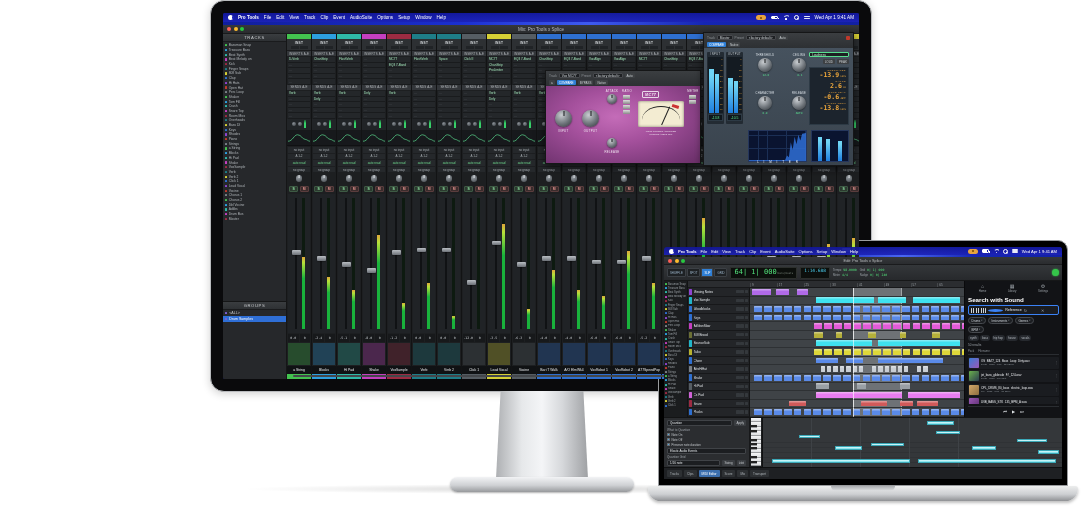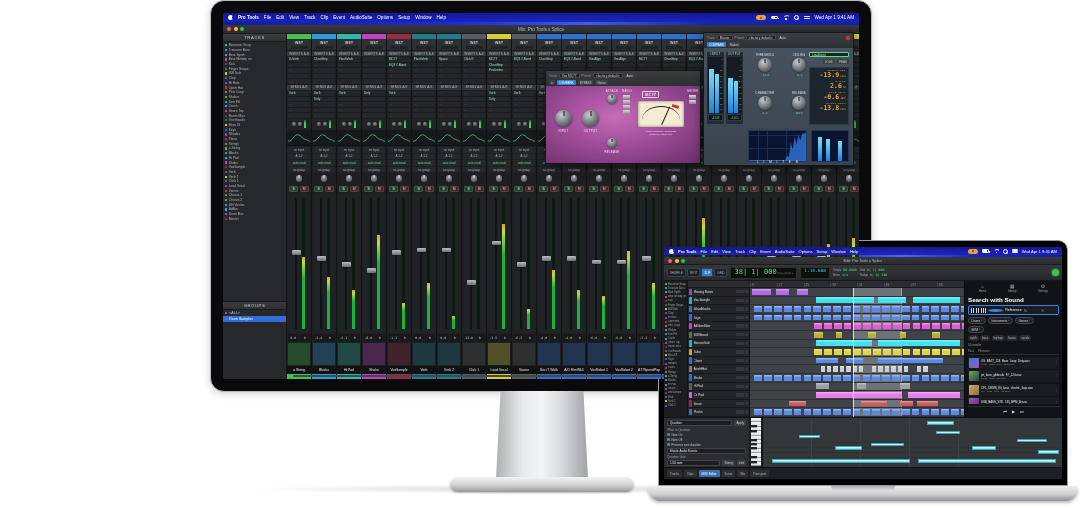--- a/index.html
+++ b/index.html
@@ -1978,21 +1978,21 @@
           </div>
 
           <div class="toolbar">
             <div style="display:flex;gap:1px;" id="mb-modes">
                 <span class="mode-chip">SHUFFLE</span>
                 <span class="mode-chip">SPOT</span>
                 <span class="mode-chip on">SLIP</span>
                 <span class="mode-chip">GRID</span>
               </div>
             <div class="lcd main mono">
-                <span>38| 1| 000</span>
+                <span>64| 1| 000</span>
                 <span class="unit">bars|beats</span>
               </div>
             <div class="lcd sub mono">1:14.688</div>
             <div class="tb-stack">
               <div class="tb-kv">
                   <span>Tempo</span>
                   <b class="mono">98.0000</b>
                 </div>
               <div class="tb-kv">
                   <span>Meter</span>

